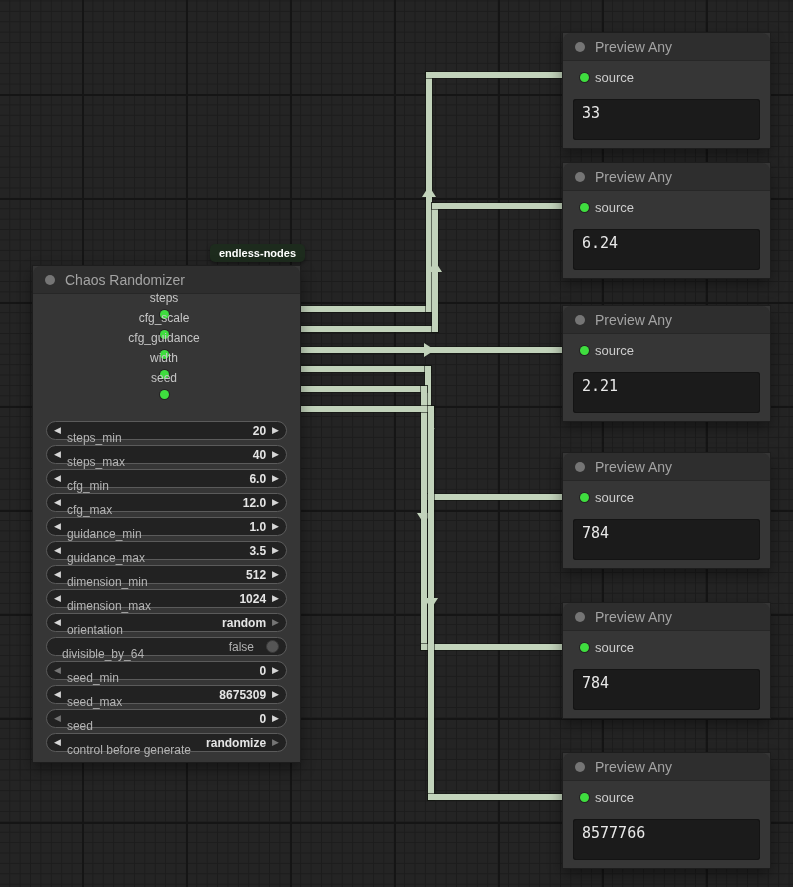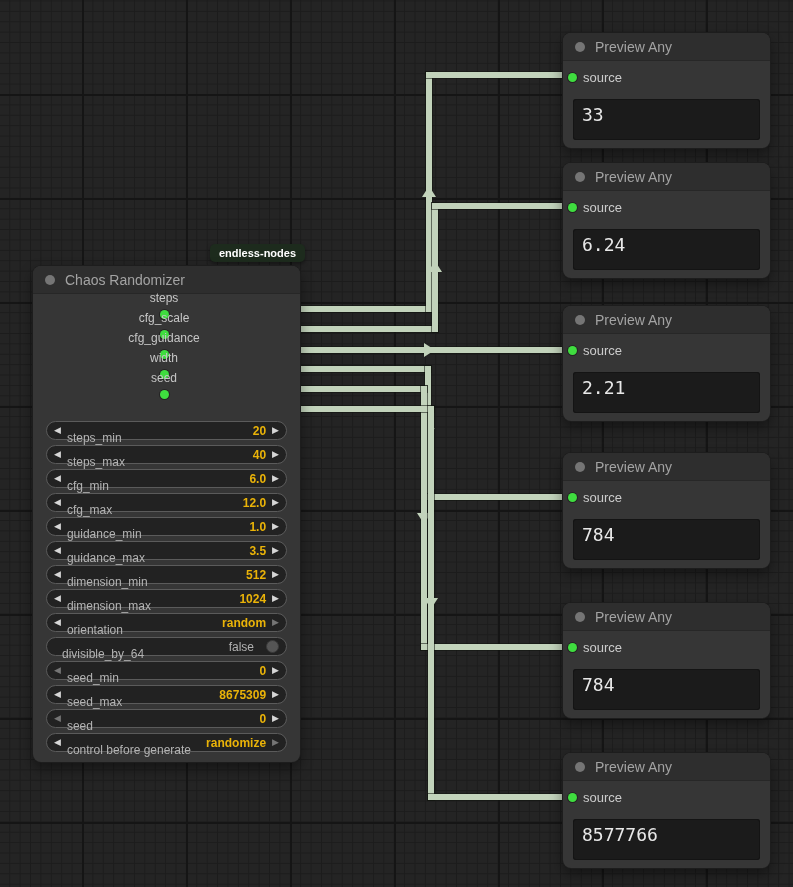--- a/index.html
+++ b/index.html
@@ -20,21 +20,21 @@
 
   
   .wire { position:absolute; background:#c2d3bb; box-shadow:0 0 0 1px rgba(16,20,14,.55); z-index:1; }
   .arrow { position:absolute; width:0; height:0; z-index:1; }
   .arrow.up    { border-left:7px solid transparent; border-right:7px solid transparent; border-bottom:11px solid #c2d3bb; }
   .arrow.down  { border-left:7px solid transparent; border-right:7px solid transparent; border-top:11px solid #c2d3bb; }
   .arrow.right { border-top:7px solid transparent; border-bottom:7px solid transparent; border-left:11px solid #c2d3bb; }
 
   
   .node {
-    position:absolute; border-radius:8px; background:#363636; z-index:2;
+    position:absolute; border-radius:0; background:#363636; z-index:2;
     box-shadow:0 0 0 1px #1d1d1d, 0 6px 14px rgba(0,0,0,.45);
   }
   .node-title {
     height:28px; display:flex; align-items:center; gap:10px; padding:0 12px;
     background:#2e2e2e; border-radius:8px 8px 0 0; border-bottom:1px solid #272727;
   }
   .title-dot { width:10px; height:10px; border-radius:50%; background:#757575; flex:0 0 auto; }
   .node-title span { color:#a3a3a3; font-size:14px; white-space:nowrap; }
 
   
@@ -44,34 +44,34 @@
   .dot-green { width:9px; height:9px; border-radius:50%; background:#3fdd3f; box-shadow:0 0 0 1px rgba(0,0,0,.35); flex:0 0 auto; }
 
   
   .widgets { position:absolute; top:155px; left:13px; right:13px; }
   .widget {
     height:19px; margin-bottom:5px; border-radius:10px; background:#222222;
     border:1px solid #5b5b5b; display:flex; align-items:center; padding:0 7px; gap:6px;
     color:#b4b4b4; font-size:12px; white-space:nowrap;
   }
   .widget .wlabel { color:#b4b4b4; overflow:hidden;margin-top:14px; }
-  .widget .wvalue { margin-left:auto; color:#eab308; font-weight:700; }
+  .widget .wvalue { margin-left:auto; color:#e5e5e5; font-weight:700; }
   .widget .arrow-glyph { font-size:9px; color:#d6d6d6; line-height:1; flex:0 0 auto; }
   .widget .arrow-glyph.dim { color:#757575; }
   .widget.toggle .wvalue { color:#b0b0b0; font-weight:400; }
   .toggle-knob { width:13px; height:13px; border-radius:50%; background:#555; border:1px solid #3a3a3a; margin-left:6px; flex:0 0 auto; }
 
   
   .preview { width:207px; height:115px; }
-  .src-row { margin-top:7px; height:18px; display:flex; align-items:center; gap:6px; padding-left:5px; }
+  .src-row { margin-top:7px; height:18px; display:flex; align-items:center; gap:6px; padding-left:17px; }
   .src-row .slot-label { color:#cccccc; font-size:13px; }
   .value-box {
     margin:13px 10px 0 10px; height:41px; background:#1b1b1b; border-radius:3px;
     box-shadow:inset 0 0 0 1px #141414; padding:5px 9px;
-    font-family:"DejaVu Sans Mono", monospace; font-size:18px; color:#e8e8e8;
+    font-family:"DejaVu Sans Mono", monospace; font-size:15px; color:#e8e8e8;
   }
 
   
   .node-tag {
     position:absolute; left:210px; top:244px; z-index:2;
     background:#1d2b1d; color:#ffffff; font-size:11px; font-weight:700;
     padding:3px 9px; border-radius:5px; box-shadow:0 2px 4px rgba(0,0,0,.4);
   }
 </style>
 </head>

